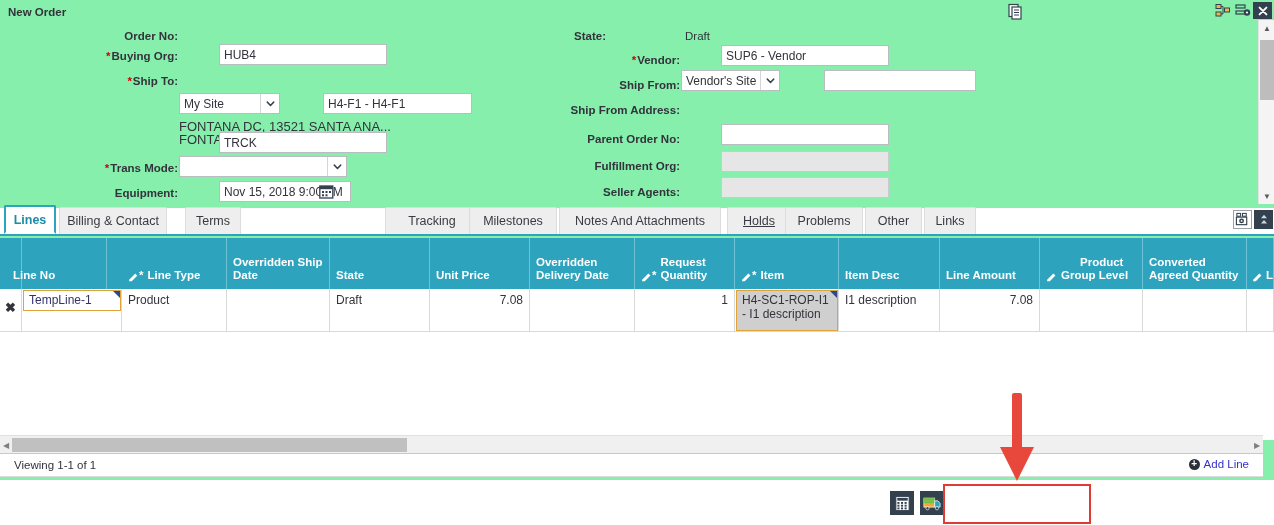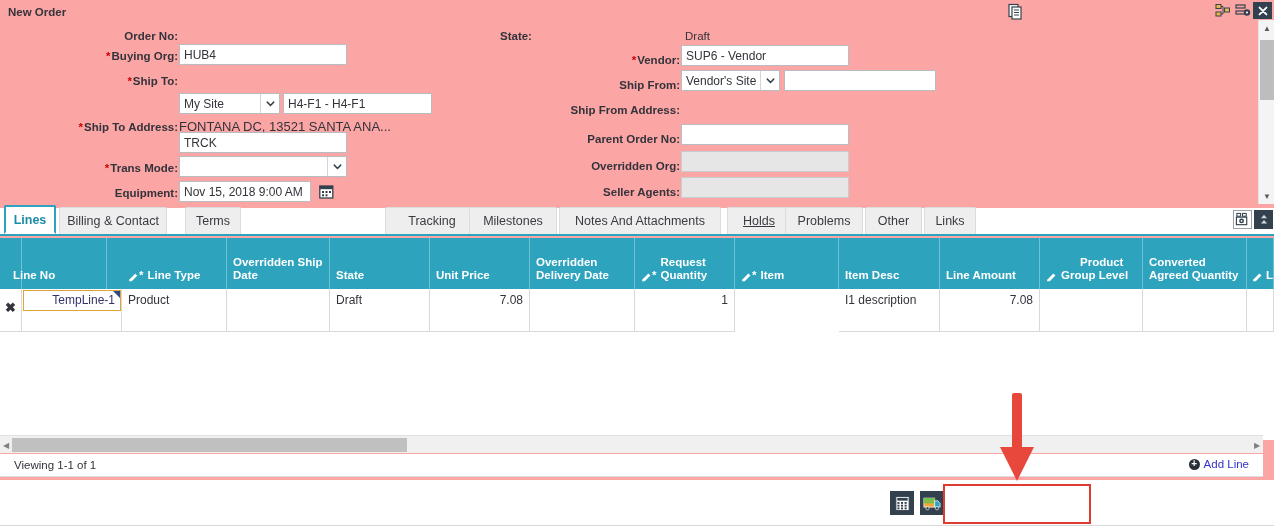--- a/index.html
+++ b/index.html
@@ -5,21 +5,21 @@
   * { box-sizing: border-box; }
   html, body {
     margin: 0; padding: 0;
     width: 1274px; height: 526px;
     overflow: hidden;
     background: #ffffff;
     font-family: "Liberation Sans", sans-serif;
     font-size: 12px;
     color: #2b2b33;
   }
-  #app { position: relative; width: 1274px; height: 526px; background: #fca5a5; }
+  #app { position: relative; width: 1274px; height: 526px; background: #86efac; }
 
   
   .page-title {
     position: absolute; left: 8px; top: 6px;
     font-size: 11.5px; font-weight: bold; color: #33333b;
   }
   .hdr-icon-copy {
     position: absolute; left: 1007px; top: 3px;
     width: 18px; height: 18px; color: #33414e;
   }
@@ -33,21 +33,21 @@
   .flabel {
     font-size: 11.5px; font-weight: bold; color: #33333b;
     text-align: right; white-space: nowrap; line-height: 14px;
   }
   .req { color: #cc0000; font-weight: bold; margin-right: 1px; }
   .fval-static { font-size: 11.5px; color: #33333b; font-weight: normal; padding-left: 5px; }
 
   input.fi {
     height: 21px; border: 1px solid #b9bdc2; background: #fff;
     font-family: "Liberation Sans", sans-serif; font-size: 12px; color: #33333b;
-    padding: 0 4px; outline: none;
+    padding: 0 4px; outline: none; margin-left: 40px;
   }
   input.fi.ro { background: #e6e6e6; border: 1px solid #c8ccd0; }
   .sel {
     height: 21px; border: 1px solid #b9bdc2; background: #fff;
     display: flex; align-items: center; position: relative;
   }
   .sel .txt { font-size: 12px; color: #33333b; padding-left: 4px; flex: 1; white-space: nowrap; overflow: hidden; }
   .sel .arw {
     width: 19px; height: 19px; border-left: 1px solid #d2d6da;
     display: flex; align-items: center; justify-content: center;
@@ -202,23 +202,20 @@
     <div class="sel" style="position:absolute; left:179px; top:73px; width:101px;">
       <span class="txt">My Site</span>
       <span class="arw">
         <svg viewBox="0 0 12 12" width="11" height="11">
             <path d="M2.5 4.5 L6 8.2 L9.5 4.5" fill="none" stroke="#33414e" stroke-width="1.6" stroke-linecap="round"></path>
           </svg>
       </span>
     </div>
     <input class="fi" style="position: absolute; left: 283px; top: 73px; width: 149px;" value="H4-F1 - H4-F1">
 
-    <div class="frow" style="left:0; top:100px; width:178px; justify-content:flex-end; align-items:flex-start;">
-      <span class="flabel"><span class="req">*</span><span>Ship To Address:</span></span>
-    </div>
     <div style="position:absolute; left:179px; top:100px;">
       <div class="addr-text">FONTANA DC, 13521 SANTA ANA...</div>
       <div class="addr-text">FONTANA, CA 92337, US</div>
     </div>
 
     <div class="frow" style="left:0; top:137px; width:178px; justify-content:flex-end;padding-left:40px;">
       <span class="flabel"><span class="req">*</span><span>Trans Mode:</span></span>
     </div>
     <input class="fi" style="position: absolute; left: 179px; top: 112px; width: 168px;" value="TRCK">
 
@@ -245,21 +242,21 @@
         <g fill="#33414e">
           <rect x="3" y="7" width="2" height="2"></rect>
             <rect x="6.5" y="7" width="2" height="2"></rect>
             <rect x="10" y="7" width="2" height="2"></rect>
           <rect x="3" y="10.3" width="2" height="2"></rect>
             <rect x="6.5" y="10.3" width="2" height="2"></rect>
         </g>
       </svg>
     </div>
 
-    <div class="frow" style="left:500px; top:5px; width:180px; justify-content:flex-start;">
+    <div class="frow" style="left:500px; top:5px; width:180px; justify-content:center;">
       <span class="flabel">State:</span>
     </div>
     <div class="frow" style="left:680px; top:5px;">
       <span class="fval-static">Draft</span>
     </div>
 
     <div class="frow" style="left:500px; top:29px; width:180px; justify-content:flex-end;">
       <span class="flabel"><span class="req">*</span><span>Vendor:</span></span>
     </div>
     <input class="fi" style="position: absolute; left: 681px; top: 25px; width: 168px;" value="SUP6 - Vendor">
@@ -280,21 +277,21 @@
     <div class="frow" style="left:500px; top:79px; width:180px; justify-content:flex-end;">
       <span class="flabel">Ship From Address:</span>
     </div>
 
     <div class="frow" style="left:500px; top:108px; width:180px; justify-content:flex-end;">
       <span class="flabel">Parent Order No:</span>
     </div>
     <input class="fi" style="position: absolute; left: 681px; top: 104px; width: 168px;" value="">
 
     <div class="frow" style="left:500px; top:135px; width:180px; justify-content:flex-end;">
-      <span class="flabel">Overridden Org:</span>
+      <span class="flabel">Fulfillment Org:</span>
     </div>
     <input class="fi ro" style="position: absolute; left: 681px; top: 131px; width: 168px;" readonly="" value="">
 
     <div class="frow" style="left:500px; top:161px; width:180px; justify-content:flex-end;">
       <span class="flabel">Seller Agents:</span>
     </div>
     <input class="fi ro" style="position: absolute; left: 681px; top: 157px; width: 168px;" readonly="" value="">
   </div>
 
   <div class="fscroll">
@@ -444,33 +441,39 @@
         <span class="lbl" style="padding-left:3px;">L</span>
       </div>
     </div>
 
     <div class="grow">
       <div class="gcell" style="left:0; width:22px;">
         <span class="delx">✖</span>
       </div>
 
       <div class="gcell" style="left:22px; width:100px;">
-        <span class="cell-edit" style="left:1px; top:1px; width:98px; height:21px;text-align:right;">
+        <span class="cell-edit" style="left:1px; top:1px; width:98px; height:21px;">
           <span>TempLine-1</span>
           <span class="corner"></span>
         </span>
       </div>
 
       <div class="gcell" style="left:122px; width:105px;"><span>Product</span></div>
       <div class="gcell" style="left:227px; width:103px;"><span></span></div>
       <div class="gcell" style="left:330px; width:100px;"><span>Draft</span></div>
       <div class="gcell num" style="left:430px; width:100px;"><span>7.08</span></div>
       <div class="gcell" style="left:530px; width:105px;"><span></span></div>
       <div class="gcell num" style="left:635px; width:100px;"><span>1</span></div>
 
+      <div class="gcell" style="left:735px; width:104px;">
+        <span class="cell-edit sel-gray" style="left:1px; top:1px; width:102px; height:41px;">
+          <span>H4-SC1-ROP-I1 - I1 description</span>
+          <span class="corner"></span>
+        </span>
+      </div>
 
       <div class="gcell" style="left:839px; width:101px;"><span>I1 description</span></div>
       <div class="gcell num" style="left:940px; width:100px;"><span>7.08</span></div>
       <div class="gcell" style="left:1040px; width:103px;"><span></span></div>
       <div class="gcell" style="left:1143px; width:104px;"><span></span></div>
       <div class="gcell" style="left:1247px; width:27px;"><span></span></div>
     </div>
   </div>
 
   <div class="hscroll">

